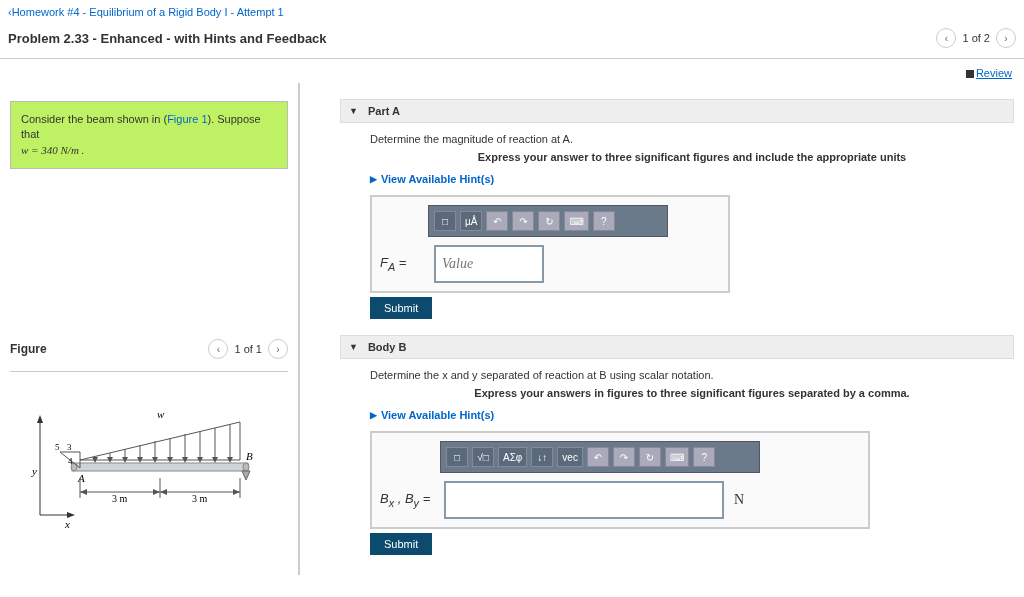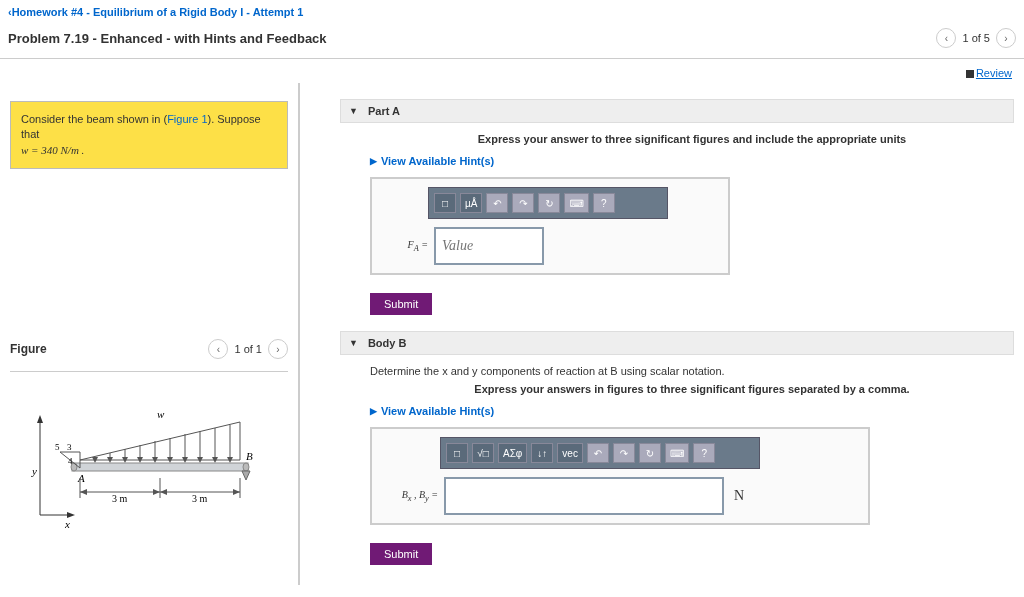--- a/index.html
+++ b/index.html
@@ -1,69 +1,69 @@
 <!DOCTYPE html>
 <html><head>
 <meta charset="utf-8">
 <style>
 * { box-sizing: border-box; margin: 0; padding: 0; }
 body { font-family: Arial, Helvetica, sans-serif; font-size: 11px; color: #333; background: #fff; }
 .container { width: 1024px; }
 .top-nav { padding: 6px 8px; }
-.top-nav a { color: #0066cc; text-decoration: none; font-size: 11px; font-weight: bold; }
+.top-nav a { color: #0066cc; text-decoration: none; font-size: 11px; font-weight: normal; }
 .title-row { padding: 4px 8px 10px; display: flex; justify-content: space-between; align-items: center; border-bottom: 1px solid #ccc; }
 .title-row h1 { font-size: 13px; font-weight: bold; }
 .page-nav { display: flex; align-items: center; gap: 6px; font-size: 11px; }
 .nav-btn { width: 20px; height: 20px; border: 1px solid #ccc; border-radius: 50%; display: flex; align-items: center; justify-content: center; background: #fff; cursor: pointer; font-size: 10px; color: #666; }
 .review-row { text-align: right; padding: 8px 12px 4px; }
 .review-row a { color: #0066cc; font-size: 11px; text-decoration: underline; }
 .review-row .sq { display: inline-block; width: 8px; height: 8px; background: #333; margin-right: 2px; vertical-align: middle; }
 .main { display: flex; }
 .left-col { width: 300px; border-right: 2px solid #ccc; padding: 18px 10px 10px 10px; }
-.prompt-box { border: 1px solid #bbb; background: #fde047; padding: 10px; font-size: 11px; line-height: 1.4; }
+.prompt-box { border: 1px solid #bbb; background: #bef264; padding: 10px; font-size: 11px; line-height: 1.4; }
 .prompt-box .figlink { color: #0066cc; }
 .figure-header { display: flex; justify-content: space-between; align-items: center; margin-top: 170px; margin-bottom: 12px; }
 .figure-header h2 { font-size: 12px; font-weight: bold; }
 .figure-panel { border-top: 1px solid #ccc; padding-top: 18px; }
 .right-col { flex: 1; padding: 0 10px 10px 40px; }
 .part { margin: 16px 0 10px; }
 .part-header { background: #eee; border: 1px solid #ddd; padding: 5px 8px; display: flex; align-items: center; gap: 10px; font-weight: bold; font-size: 11px; }
 .caret-down { font-size: 9px; }
 .part-body { padding: 10px 0 0 30px; font-size: 11px; }
 .part-body p { margin-bottom: 6px; }
 .part-body .bold { font-weight: bold; text-align: center; }
 .hint-link { color: #0066cc; font-weight: bold; font-size: 11px; cursor: pointer; display: inline-flex; align-items: center; gap: 4px; margin: 4px 0 10px; }
 .hint-link .tri { font-size: 9px; }
 .answer-box { border: 2px solid #ccc; padding: 8px; width: 440px; background: #fafafa; }
 .toolbar { background: #6a7a8a; padding: 5px; display: flex; gap: 4px; align-items: center; margin-left: 60px; margin-bottom: 8px; border: 1px solid #556; }
 .toolbar.wide { margin-left: 60px; }
 .tb-btn { background: #5a6a7a; color: #fff; border: 1px solid #889; min-width: 22px; height: 20px; display: flex; align-items: center; justify-content: center; font-size: 10px; cursor: pointer; padding: 0 4px; }
 .tb-btn.light { background: #aab; }
 .input-row { display: flex; align-items: center; gap: 6px; }
-.input-row .label { font-style: italic; font-family: Liberation Serif, serif; font-size: 10px; min-width: 48px; text-align: right; }
+.input-row .label { font-style: italic; font-family: Liberation Sans, sans-serif; font-size: 13px; min-width: 48px; text-align: left; }
 .val-input { border: 2px solid #8899aa; height: 38px; padding: 16px 6px; font-style: italic; color: #999; font-family: 'Times New Roman', serif; font-size: 14px; }
 .val-input.value { width: 110px; }
 .val-input.units { width: 110px; }
 .val-input.long { width: 280px; }
 .unit-suffix { font-family: 'Times New Roman', serif; font-size: 14px; margin-left: 4px; }
-.submit-btn { background: #701a75; color: #fff; border: none; padding: 5px 14px; font-size: 11px; margin-top: 18px; cursor: pointer; }
+.submit-btn { background: #0c4a6e; color: #fff; border: none; padding: 5px 14px; font-size: 11px; margin-top: 4px; cursor: pointer; }
 svg.beam { display: block; }
 </style>
 </head>
 <body>
 
 <div class="container">
   <div class="top-nav">
     <a href="#">‹<span>Homework #4 - Equilibrium of a Rigid Body I - Attempt 1</span></a>
   </div>
   <div class="title-row">
-    <h1>Problem 7.19 - Enhanced - with Hints and Feedback</h1>
+    <h1>Problem 2.33 - Enhanced - with Hints and Feedback</h1>
     <div class="page-nav">
       <div class="nav-btn">‹</div>
-      <span>1 of 5</span>
+      <span>1 of 2</span>
       <div class="nav-btn">›</div>
     </div>
   </div>
   <div class="review-row">
     <a href="#"><span class="sq"></span><span>Review</span></a>
   </div>
 
   <div class="main">
     <div class="left-col">
       <div class="prompt-box">
@@ -145,20 +145,21 @@
     </div>
 
     <div class="right-col">
 
       <div class="part">
         <div class="part-header">
           <span class="caret-down">▼</span>
           <span>Part A</span>
         </div>
         <div class="part-body">
+          <p><span>Determine the magnitude of reaction at A.</span></p>
           <p class="bold">Express your answer to three significant figures and include the appropriate units</p>
           <div class="hint-link">
               <span class="tri">▶</span>
               <span>View Available Hint(s)</span>
             </div>
 
           <div class="answer-box" style="width:360px">
             <div class="toolbar" style="margin-left:48px; width:240px">
               <div class="tb-btn">□</div>
               <div class="tb-btn">µÅ</div>
@@ -176,21 +177,21 @@
           <button class="submit-btn">Submit</button>
         </div>
       </div>
 
       <div class="part">
         <div class="part-header">
           <span class="caret-down">▼</span>
           <span>Body B</span>
         </div>
         <div class="part-body">
-          <p><span>Determine the x and y components of reaction at B using scalar notation.</span></p>
+          <p><span>Determine the x and y separated of reaction at B using scalar notation.</span></p>
           <p class="bold">Express your answers in figures to three significant figures separated by a comma.</p>
           <div class="hint-link">
               <span class="tri">▶</span>
               <span>View Available Hint(s)</span>
             </div>
 
           <div class="answer-box" style="width:500px">
             <div class="toolbar wide" style="width:320px">
               <div class="tb-btn">□</div>
               <div class="tb-btn">√□</div>

